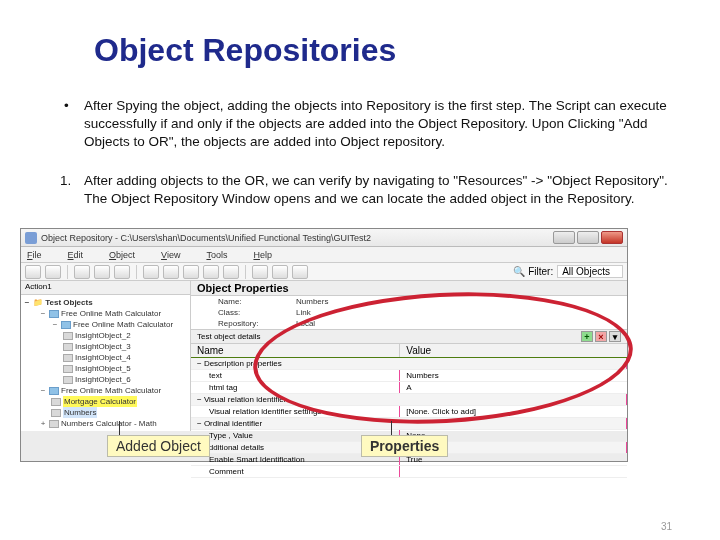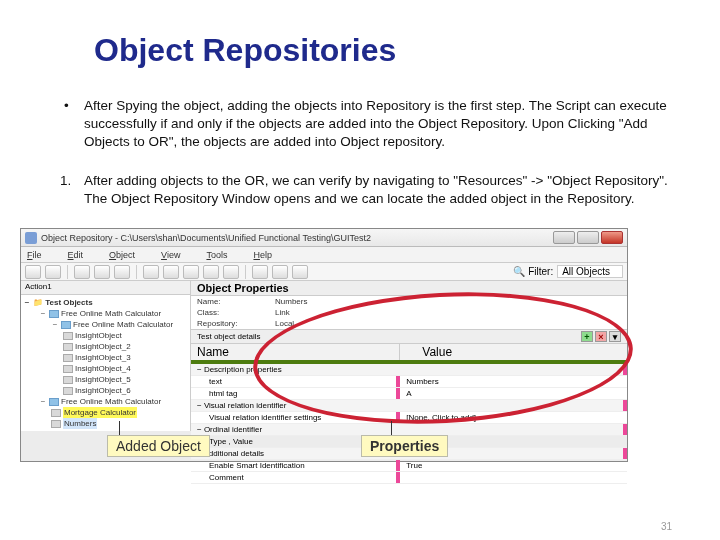--- a/index.html
+++ b/index.html
@@ -33,33 +33,33 @@
   .tree-child2 { padding-left: 28px; }
   .node-ico { display: inline-block; width: 10px; height: 8px; vertical-align: middle; margin-right: 2px; }
   .ico-page { background: #90c2e7; border: 1px solid #6a9ecb; }
   .ico-obj { background: #d9d9d9; border: 1px solid #aaa; }
   .ico-exp { display: inline-block; width: 8px; text-align: center; margin-right: 2px; color: #555; }
   .highlighted { background: #fff95a; display: inline-block; padding: 0 1px; }
   .selected { background: #d2e5fa; display: inline-block; padding: 0 1px; }
   .right { flex: 1; background: #fff; display: flex; flex-direction: column; position: relative; }
   .panel-title { background: #eee; border-bottom: 1px solid #ccc; padding: 1px 6px; font-weight: bold; font-size: 11px; }
   .prop-row { display: flex; font-size: 8px; padding: 1px 6px; }
-  .prop-row .lbl { width: 78px; color: #333; }
+  .prop-row .lbl { width: 78px; color: #333; margin-left: 21px; }
   .prop-row .val { color: #333; }
   .detail-hd { background: #eee; border-top: 1px solid #ccc; border-bottom: 1px solid #ccc; padding: 1px 6px; font-size: 8px; display: flex; justify-content: space-between; align-items: center; }
   .mini-btns { display: flex; gap: 2px; }
   .mini-btn { width: 12px; height: 11px; border: 1px solid #999; display: flex; align-items: center; justify-content: center; font-size: 9px; font-weight: bold; }
   .mini-btn.add { background: #8fdc8f; color: #050; }
   .mini-btn.del { background: #f2a6a6; color: #900; }
   .mini-btn.oth { background: #ddd; }
-  .grid-hd { display: flex; background: #f2f2f2; border-bottom: 4px solid #4d7c0f; font-size: 12px; gap: 16px; }
+  .grid-hd { display: flex; background: #f2f2f2; border-bottom: 1px solid #4d7c0f; font-size: 10px; }
   .grid-hd .c1 { width: 48%; padding: 1px 6px; border-right: 1px solid #ccc; }
   .grid-hd .c2 { flex: 1; padding: 1px 6px; }
   .grid-row { display: flex; font-size: 8px; border-bottom: 1px solid #eee; }
-  .grid-row .c1 { width: 48%; padding: 0 6px; border-right: 4px solid #ec4899; line-height: 11px; }
+  .grid-row .c1 { width: 48%; padding: 0 6px; border-right: 1px solid #ec4899; line-height: 11px; }
   .grid-row .c2 { flex: 1; padding: 0 6px; line-height: 11px; }
   .grid-row.section .c1 { background: #f4f4f4; font-size: 8px; }
   .red-circle { position: absolute; border: 4px solid #c23; border-radius: 50%/50%; width: 380px; height: 130px; right: -6px; top: 12px; pointer-events: none; transform: rotate(-3deg); }
   .callouts { position: relative; height: 30px; }
   .callout { position: absolute; background: #fffac0; border: 1px solid #bba; padding: 2px 8px; font-size: 14px; color: #333; }
   .callout.obj { left: 86px; top: 4px; }
   .callout.prop { left: 340px; top: 4px; font-weight: bold; }
   .cline { position: absolute; width: 1px; height: 14px; background: #333; }
   .cline.l1 { left: 98px; top: -10px; }
   .cline.l2 { left: 370px; top: -10px; }
@@ -113,21 +113,20 @@
     <span class="filter-label" style="border:1px solid #ccc;background:#fff;padding:0 12px 0 4px;">All Objects</span>
   </div>
   <div class="content">
     <div class="left">
       <div class="left-hd">Action1</div>
       <div class="tree">
         <div class="tree-node bold"><span class="ico-exp">−</span>📁 <span>Test Objects</span></div>
         <div class="tree-node tree-child"><span class="ico-exp">−</span><span class="node-ico ico-page"></span><span>Free Online Math Calculator</span></div>
         <div class="tree-node tree-child2"><span class="ico-exp">−</span><span class="node-ico ico-page"></span><span>Free Online Math Calculator</span></div>
         <div id="insights">
-            <div class="tree-node tree-child2"><span style="margin-left:12px"></span><span class="node-ico ico-obj"></span>InsightObject</div>
             <div class="tree-node tree-child2"><span style="margin-left:12px"></span><span class="node-ico ico-obj"></span>InsightObject_2</div>
             <div class="tree-node tree-child2"><span style="margin-left:12px"></span><span class="node-ico ico-obj"></span>InsightObject_3</div>
             <div class="tree-node tree-child2"><span style="margin-left:12px"></span><span class="node-ico ico-obj"></span>InsightObject_4</div>
             <div class="tree-node tree-child2"><span style="margin-left:12px"></span><span class="node-ico ico-obj"></span>InsightObject_5</div>
             <div class="tree-node tree-child2"><span style="margin-left:12px"></span><span class="node-ico ico-obj"></span>InsightObject_6</div>
           </div>
         <div class="tree-node tree-child"><span class="ico-exp">−</span><span class="node-ico ico-page"></span><span>Free Online Math Calculator</span></div>
         <div class="tree-node tree-child2"><span class="node-ico ico-obj"></span><span class="highlighted">Mortgage Calculator</span></div>
         <div class="tree-node tree-child2"><span class="node-ico ico-obj"></span><span class="selected">Numbers</span></div>
         <div id="extras">

